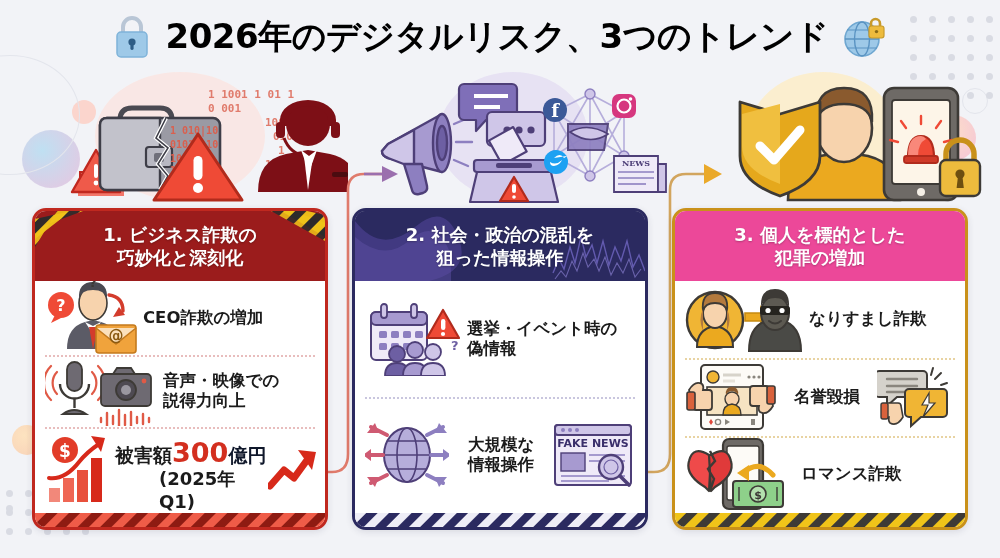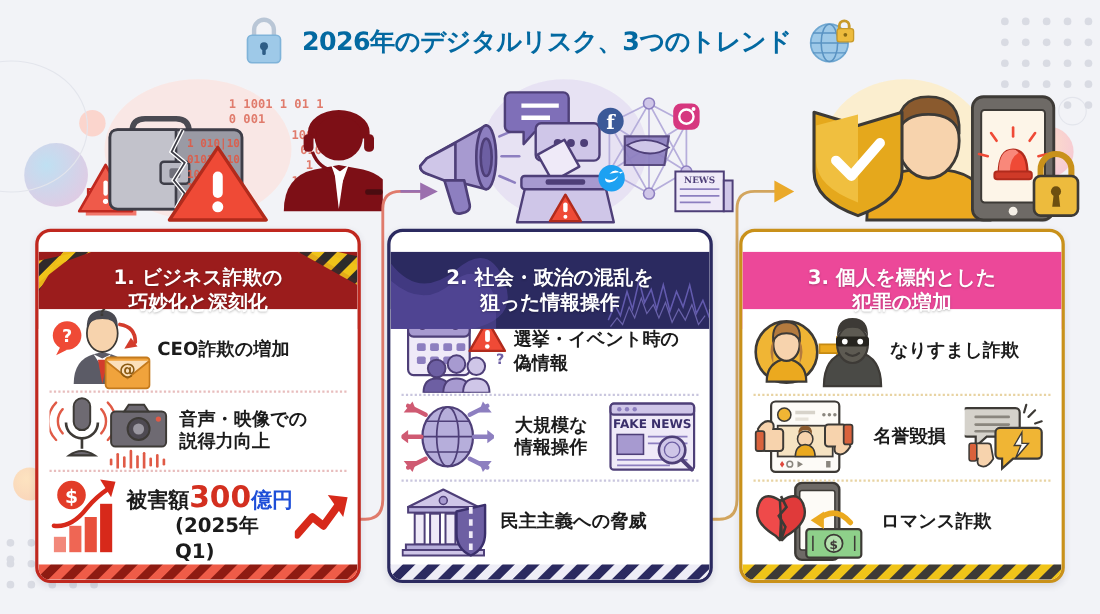--- a/index.html
+++ b/index.html
@@ -17,21 +17,21 @@
   .bg-ring { position: absolute; border-radius: 50%; border: 1.5px solid #e3e5ec; }
   .dotgrid { position: absolute; display: grid; gap: 12px; }
   .dotgrid i { width: 7px; height: 7px; border-radius: 50%; background: #d9dbe3; display:block; }
 
   
   .title-row {
     position: absolute; left: 0; top: 14px; width: 1000px;
     display: flex; align-items: center; justify-content: center; gap: 14px;
   }
   .title-text {
-    font-size: 23px; font-weight: 700; color: #0369a1;
+    font-size: 34px; font-weight: 700; color: #000000;
     letter-spacing: -0.5px; white-space: nowrap;
     font-family: "DejaVu Sans", "Liberation Sans", sans-serif;
   }
 
   
   .illus { position: absolute; top: 72px; height: 130px; }
   .illus svg { display: block; }
 
   
   .card {
@@ -40,21 +40,20 @@
     background: #fff;
     box-shadow: 0 2px 7px rgba(40,40,70,0.12);
   }
   .card-head {
     height: 70px; display: flex; flex-direction: column;
     align-items: center; justify-content: center;
     color: #fff; font-weight: 700; font-size: 18px; line-height: 1.28;
     text-align: center; position: relative; overflow: hidden;
     font-family: "DejaVu Sans", "Liberation Sans", sans-serif;
     text-shadow: 0 1px 2px rgba(0,0,0,0.25);
-    margin-top: 18px;
   }
   .card-head span { position: relative; z-index: 3; }
   .card-body {
     position: absolute; left: 0; right: 0; top: 70px; bottom: 14px;
     background: #fff; display: flex; flex-direction: column;
   }
   .row {
     flex: 1; display: flex; align-items: center; gap: 6px;
     padding: 0 10px; position: relative;
   }
@@ -74,21 +73,21 @@
   
   .card-1 { left: 32px; border: 3px solid #c0281f; }
   .card-2 { left: 352px; border: 3px solid #2b2a60; }
   .card-3 { left: 672px; border: 3px solid #c9911a; }
   .card-1 .card-head { background: #9b1c1c; }
   .card-2 .card-head { background: #2b2a60; }
   .card-3 .card-head { background: #ec4899; }
   .card-2 .row + .row::before { border-top-color: #c9c6de; }
   .card-3 .row + .row::before { border-top-color: #e8d3a2; }
 
-  .emph { color: #1d4ed8; font-weight: 700; }
+  .emph { color: #0f172a; font-weight: 700; }
   .emph-big { color: #d32f1f; font-weight: 700; font-size: 27px; }
 
   
   .connector { position: absolute; top: 120px; }
 </style>
 </head>
 <body>
 
 <div id="stage">
 
@@ -573,40 +572,20 @@
               <line x1="36" y1="38" x2="72" y2="38"></line>
             <line x1="8" y1="53" x2="72" y2="53"></line>
               <line x1="8" y1="58" x2="56" y2="58"></line>
           </g>
           <circle cx="58" cy="44" r="12" fill="#cfc6e8" stroke="#4e3f78" stroke-width="2.4"></circle>
           <circle cx="58" cy="44" r="7" fill="none" stroke="#6d5fa3" stroke-width="1.2"></circle>
           <line x1="67" y1="53" x2="76" y2="62" stroke="#4e3f78" stroke-width="3.6" stroke-linecap="round"></line>
         </svg>
       </div>
 
-      <div class="row">
-        <div class="row-icon">
-          <svg width="84" height="66" viewBox="0 0 84 66">
-            <path d="M6 20 L38 4 L70 20 z" fill="#cfc6e8" stroke="#4e3f78" stroke-width="2" stroke-linejoin="round"></path>
-            <circle cx="38" cy="14" r="3.6" fill="#a79ad0" stroke="#4e3f78" stroke-width="1.4"></circle>
-            <rect x="6" y="20" width="64" height="5" fill="#b6aedb" stroke="#4e3f78" stroke-width="1.8"></rect>
-            <g fill="#efeaf8" stroke="#4e3f78" stroke-width="1.8">
-              <rect x="12" y="26" width="9" height="28"></rect>
-                <rect x="26" y="26" width="9" height="28"></rect>
-              <rect x="40" y="26" width="9" height="28"></rect>
-                <rect x="54" y="26" width="9" height="28"></rect>
-            </g>
-            <rect x="4" y="54" width="68" height="6" fill="#b6aedb" stroke="#4e3f78" stroke-width="1.8"></rect>
-            <rect x="1" y="59" width="74" height="5" fill="#cfc6e8" stroke="#4e3f78" stroke-width="1.8"></rect>
-            <path d="M50 24 L76 18 L76 44 q0 14 -13 20 q-13 -6 -13 -20 z" fill="#6d5fa3" stroke="#3a2f6b" stroke-width="2.2" stroke-linejoin="round"></path>
-            <path d="M63 20 v44" fill="none" stroke="#efeaf8" stroke-width="3.4" stroke-dasharray="6 5"></path>
-          </svg>
-        </div>
-        <div class="row-label">民主主義への脅威</div>
-      </div>
     </div>
 
     <svg class="stripes" viewBox="0 0 290 14" preserveAspectRatio="none">
       <defs>
         <pattern id="sr2" width="16" height="16" patternUnits="userSpaceOnUse" patternTransform="rotate(45)">
           <rect width="8" height="16" fill="#eeedf6"></rect>
             <rect x="8" width="8" height="16" fill="#2b2a60"></rect>
         </pattern>
       </defs>
       <rect width="290" height="14" fill="url(#sr2)"></rect>

